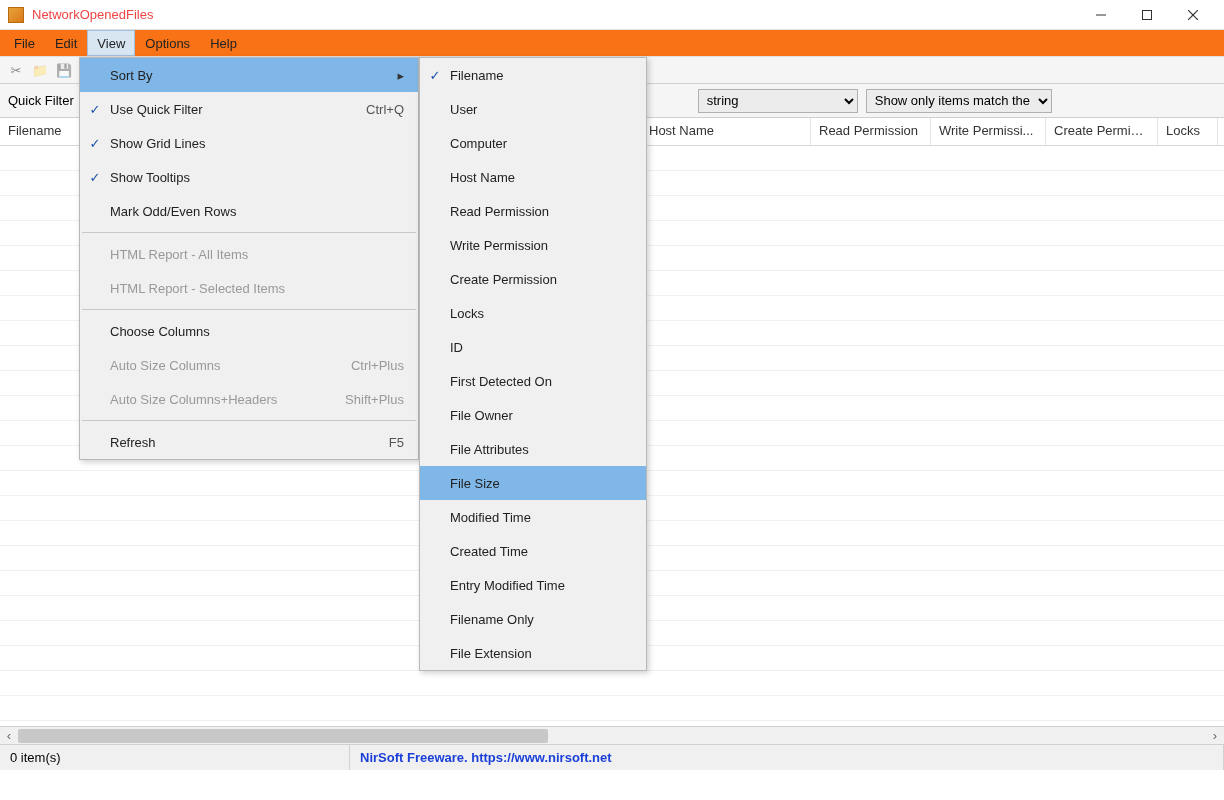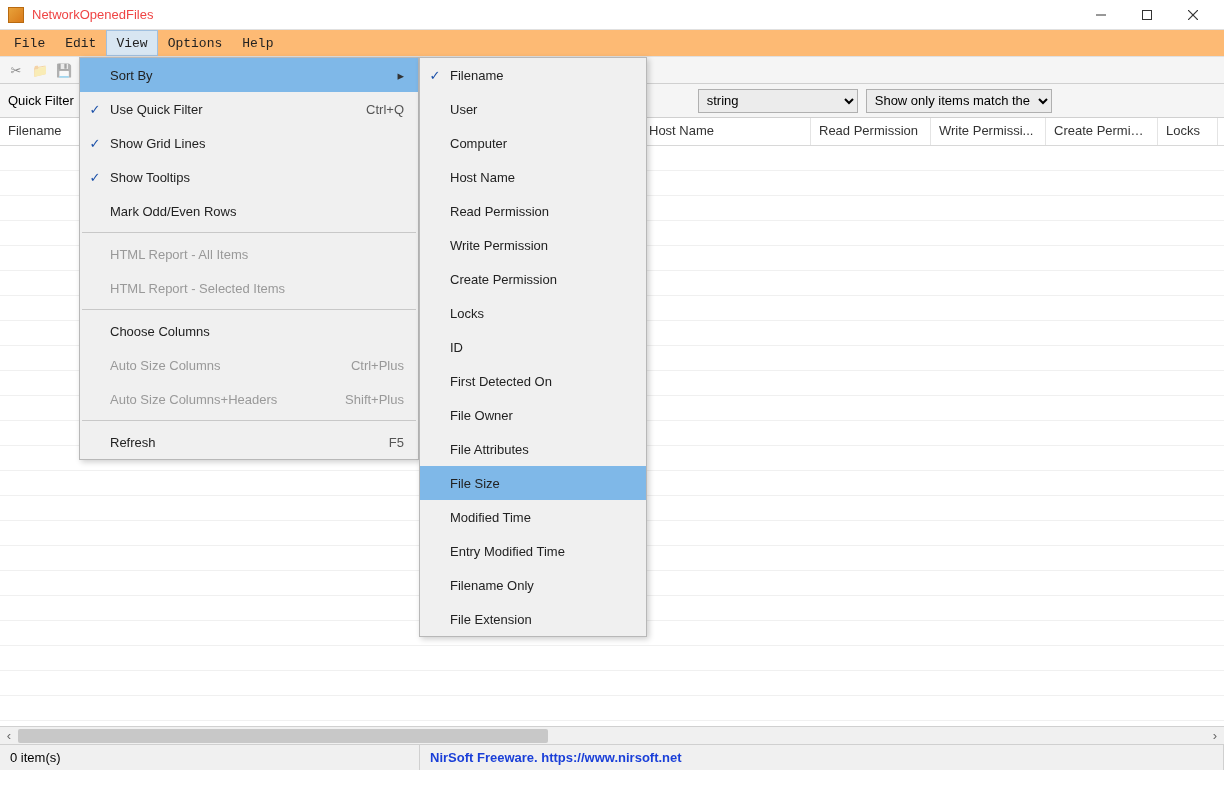--- a/index.html
+++ b/index.html
@@ -31,22 +31,21 @@
 .win-btn {
   width: 46px; height: 30px;
   display: flex; align-items: center; justify-content: center;
   color: #333;
 }
 .menubar {
   height: 26px;
   display: flex;
   align-items: stretch;
   padding: 0 4px;
-  background: #fdba74;
-  font-family: Liberation Mono, monospace;
+  background: #f97316;
 }
 .menubar .menu-item {
   padding: 4px 10px;
   display: flex; align-items: center;
   color: #222;
 }
 .menubar .menu-item.open {
   background: #d8e6f2;
   border: 1px solid #a0c0e0;
   padding: 3px 9px;
@@ -250,21 +249,21 @@
 
 <div class="hscroll">
   <div class="arrow">‹</div>
   <div class="track">
     <div class="thumb"></div>
   </div>
   <div class="arrow">›</div>
 </div>
 
 <div class="statusbar">
-  <div class="cell" style="width:420px">0 item(s)</div>
+  <div class="cell" style="width:350px">0 item(s)</div>
   <div class="cell link" style="flex:1">NirSoft Freeware. https://www.nirsoft.net</div>
 </div>
 
 <div id="view-menu" class="dropdown">
     <div class="ditem highlight">
       <span class="check"></span>
       <span class="lbl">Sort By</span>
       <span class="arrow">▸</span>
     </div>
     <div class="ditem">
@@ -368,20 +367,24 @@
     <div class="ditem highlight">
       <span class="check"></span>
       <span class="lbl">File Size</span>
     </div>
     <div class="ditem">
       <span class="check"></span>
       <span class="lbl">Modified Time</span>
     </div>
     <div class="ditem">
       <span class="check"></span>
+      <span class="lbl">Created Time</span>
+    </div>
+    <div class="ditem">
+      <span class="check"></span>
       <span class="lbl">Entry Modified Time</span>
     </div>
     <div class="ditem">
       <span class="check"></span>
       <span class="lbl">Filename Only</span>
     </div>
     <div class="ditem">
       <span class="check"></span>
       <span class="lbl">File Extension</span>
     </div>

